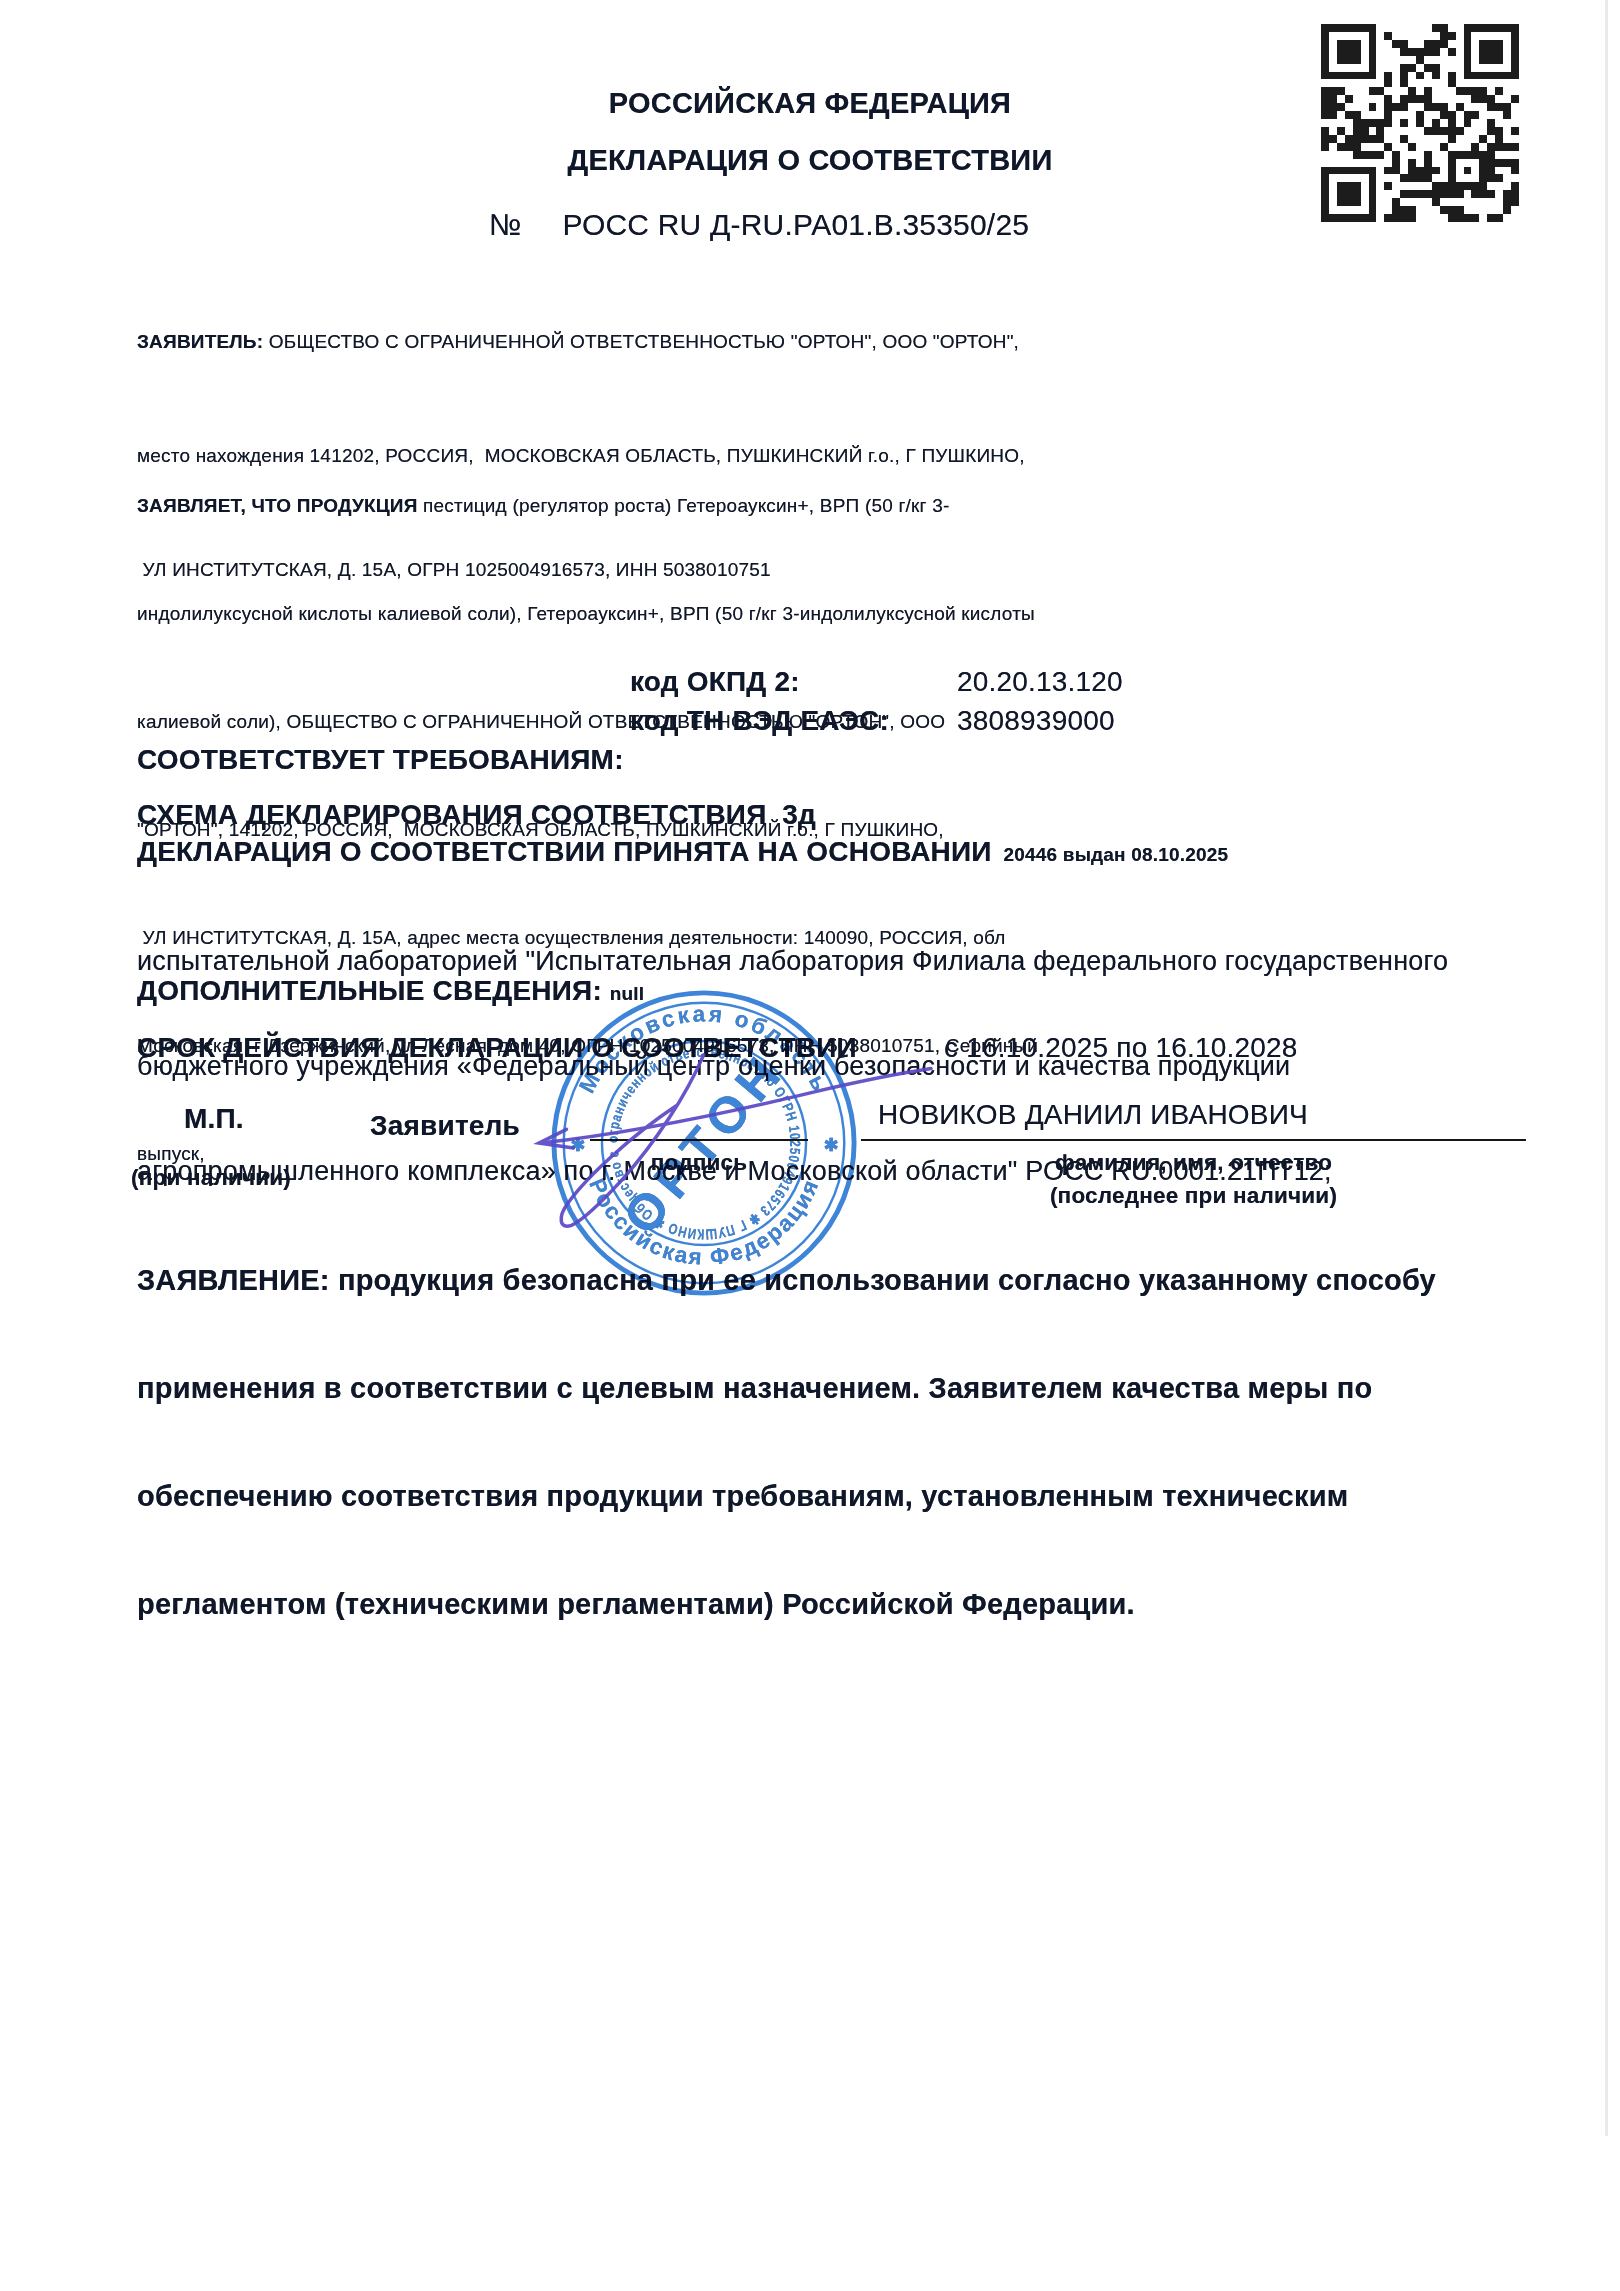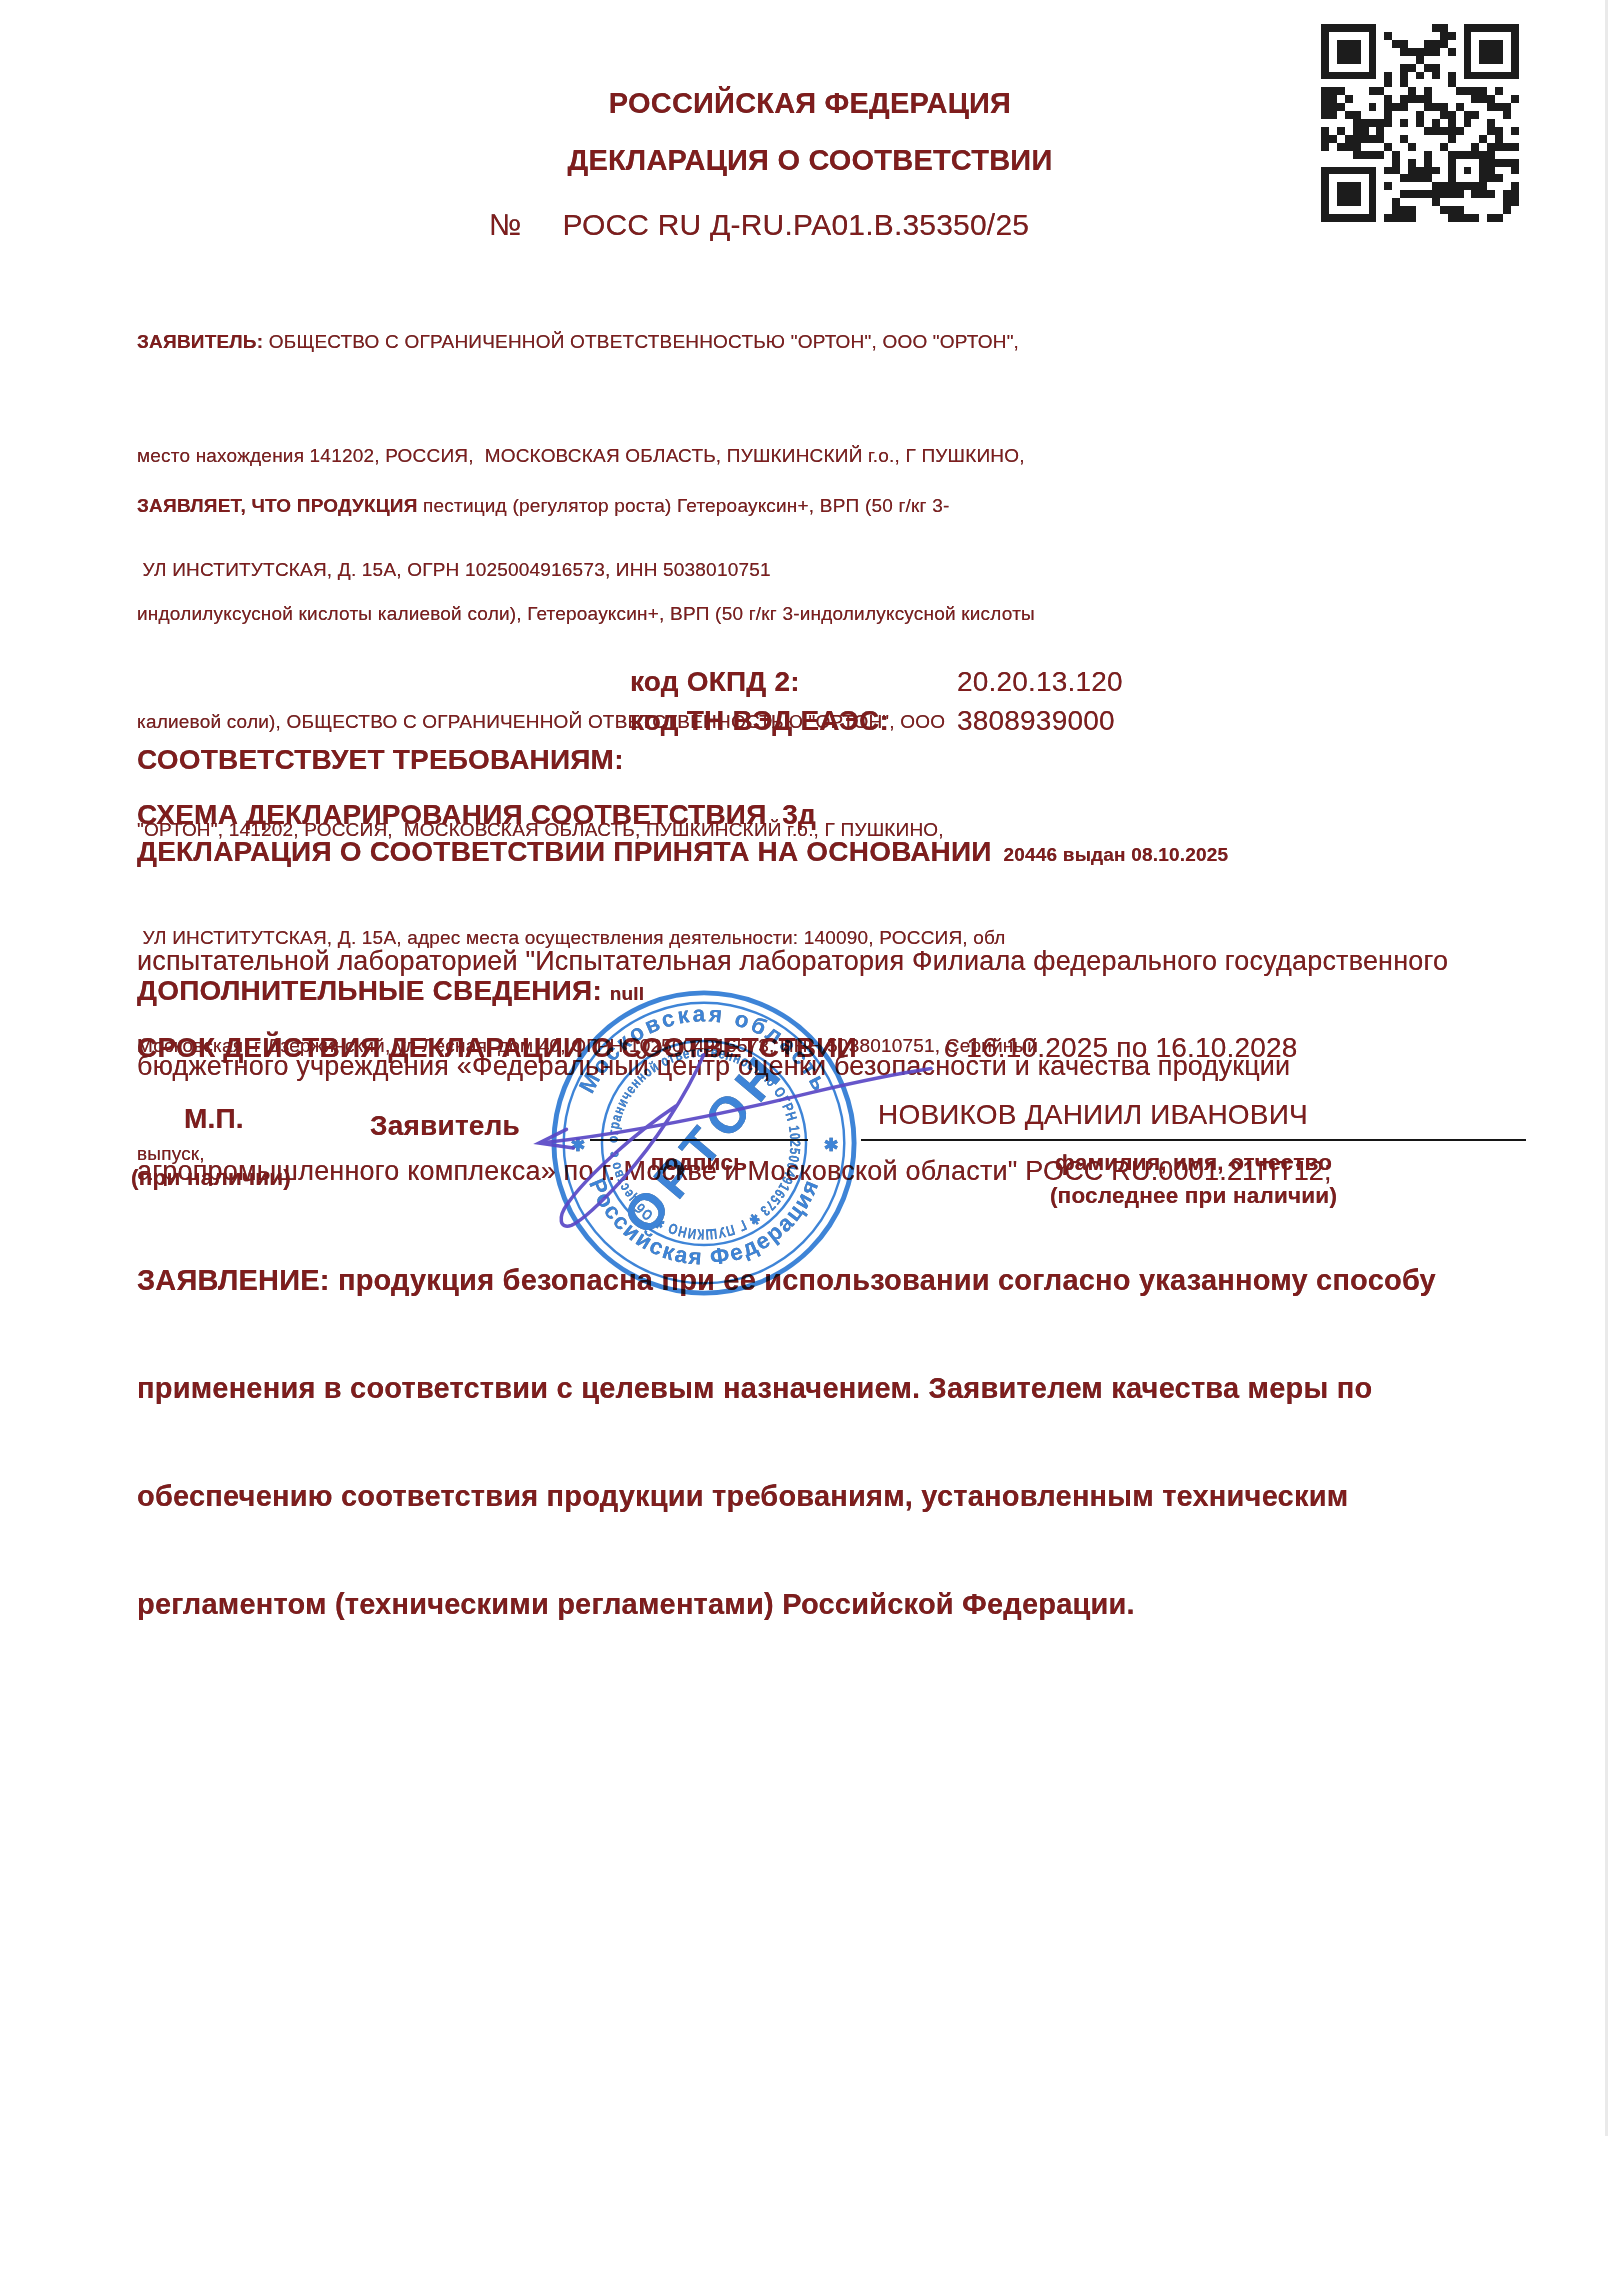--- a/index.html
+++ b/index.html
@@ -1,21 +1,21 @@
 <!DOCTYPE html>
 <html><head>
 <meta charset="utf-8">
 <style>
   html,body{margin:0;padding:0;background:#ffffff;}
   .page{
     position:relative;
     width:1620px;height:2136px;
     background:#ffffff;
     font-family:"Liberation Sans",sans-serif;
-    color:#7f1d1d;
+    color:#0f172a;
     overflow:hidden;
   }
   .abs{position:absolute;white-space:pre;}
   .b{font-weight:700;}
   .t30{font-size:29px;line-height:1.1;}
   .t31{font-size:30px;line-height:1.1;}
   .t29{font-size:28px;line-height:1.1;}
   .t28{font-size:19px;}
   .t27{font-size:27px;}
   .t23{font-size:22.5px;line-height:1.1;}

